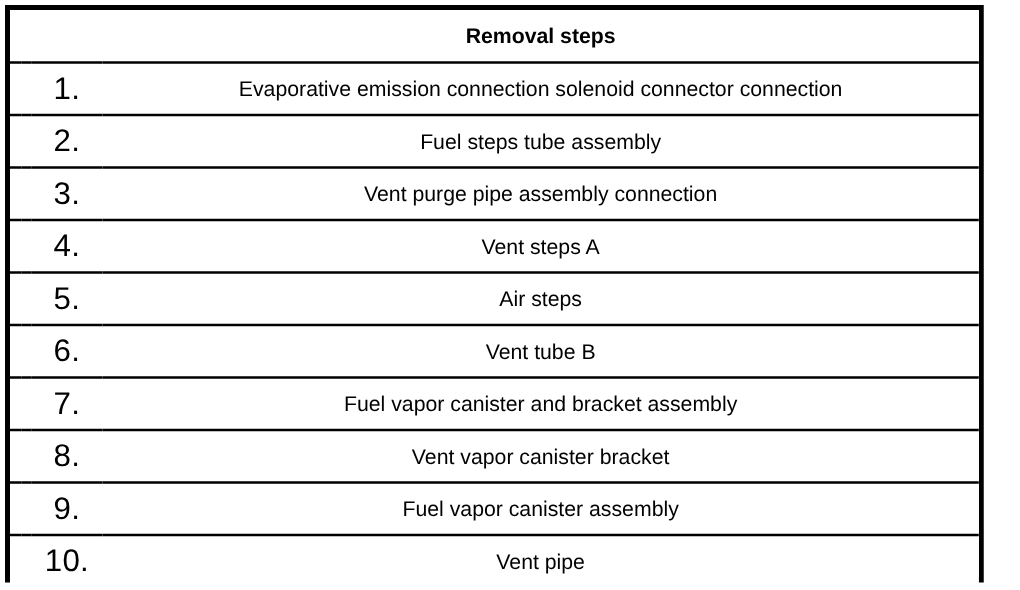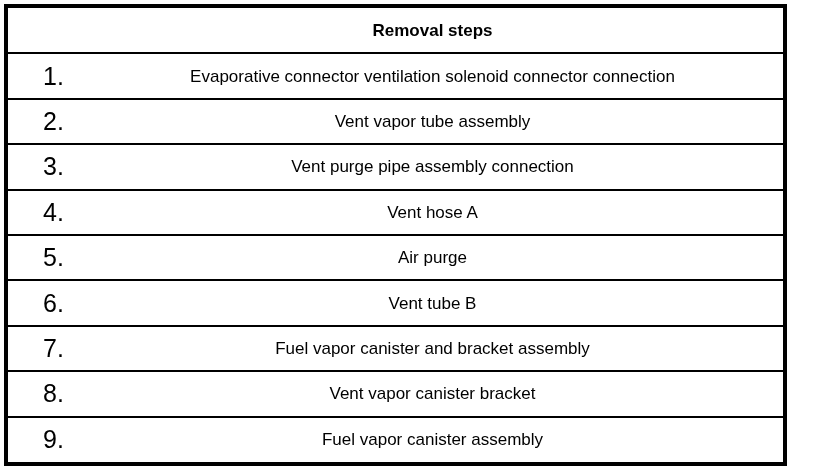--- a/index.html
+++ b/index.html
@@ -114,49 +114,49 @@
           <td class="col-marker-a"></td>
           <td class="col-marker-b"></td>
           <td class="col-number"></td>
           <td class="col-step">Removal steps</td>
         </tr>
 
         <tr>
           <td class="col-marker-a"></td>
           <td class="col-marker-b"></td>
           <td class="col-number">1.</td>
-          <td class="col-step">Evaporative connector ventilation solenoid connector connection</td>
+          <td class="col-step">Evaporative emission connection solenoid connector connection</td>
         </tr>
 
         <tr>
           <td class="col-marker-a"></td>
           <td class="col-marker-b"></td>
           <td class="col-number">2.</td>
-          <td class="col-step">Vent vapor tube assembly</td>
+          <td class="col-step">Fuel steps tube assembly</td>
         </tr>
 
         <tr>
           <td class="col-marker-a"></td>
           <td class="col-marker-b"></td>
           <td class="col-number">3.</td>
           <td class="col-step">Vent purge pipe assembly connection</td>
         </tr>
 
         <tr>
           <td class="col-marker-a"></td>
           <td class="col-marker-b"></td>
           <td class="col-number">4.</td>
-          <td class="col-step">Vent hose A</td>
+          <td class="col-step">Vent steps A</td>
         </tr>
 
         <tr>
           <td class="col-marker-a"></td>
           <td class="col-marker-b"></td>
           <td class="col-number">5.</td>
-          <td class="col-step">Air purge</td>
+          <td class="col-step">Air steps</td>
         </tr>
 
         <tr>
           <td class="col-marker-a"></td>
           <td class="col-marker-b"></td>
           <td class="col-number">6.</td>
           <td class="col-step">Vent tube B</td>
         </tr>
 
         <tr>
@@ -173,17 +173,23 @@
           <td class="col-step">Vent vapor canister bracket</td>
         </tr>
 
         <tr>
           <td class="col-marker-a"></td>
           <td class="col-marker-b"></td>
           <td class="col-number">9.</td>
           <td class="col-step">Fuel vapor canister assembly</td>
         </tr>
 
+        <tr>
+          <td class="col-marker-a"></td>
+          <td class="col-marker-b"></td>
+          <td class="col-number">10.</td>
+          <td class="col-step">Vent pipe</td>
+        </tr>
 
       </tbody>
     </table>
   </div>
 </div>
 
 </body></html>

